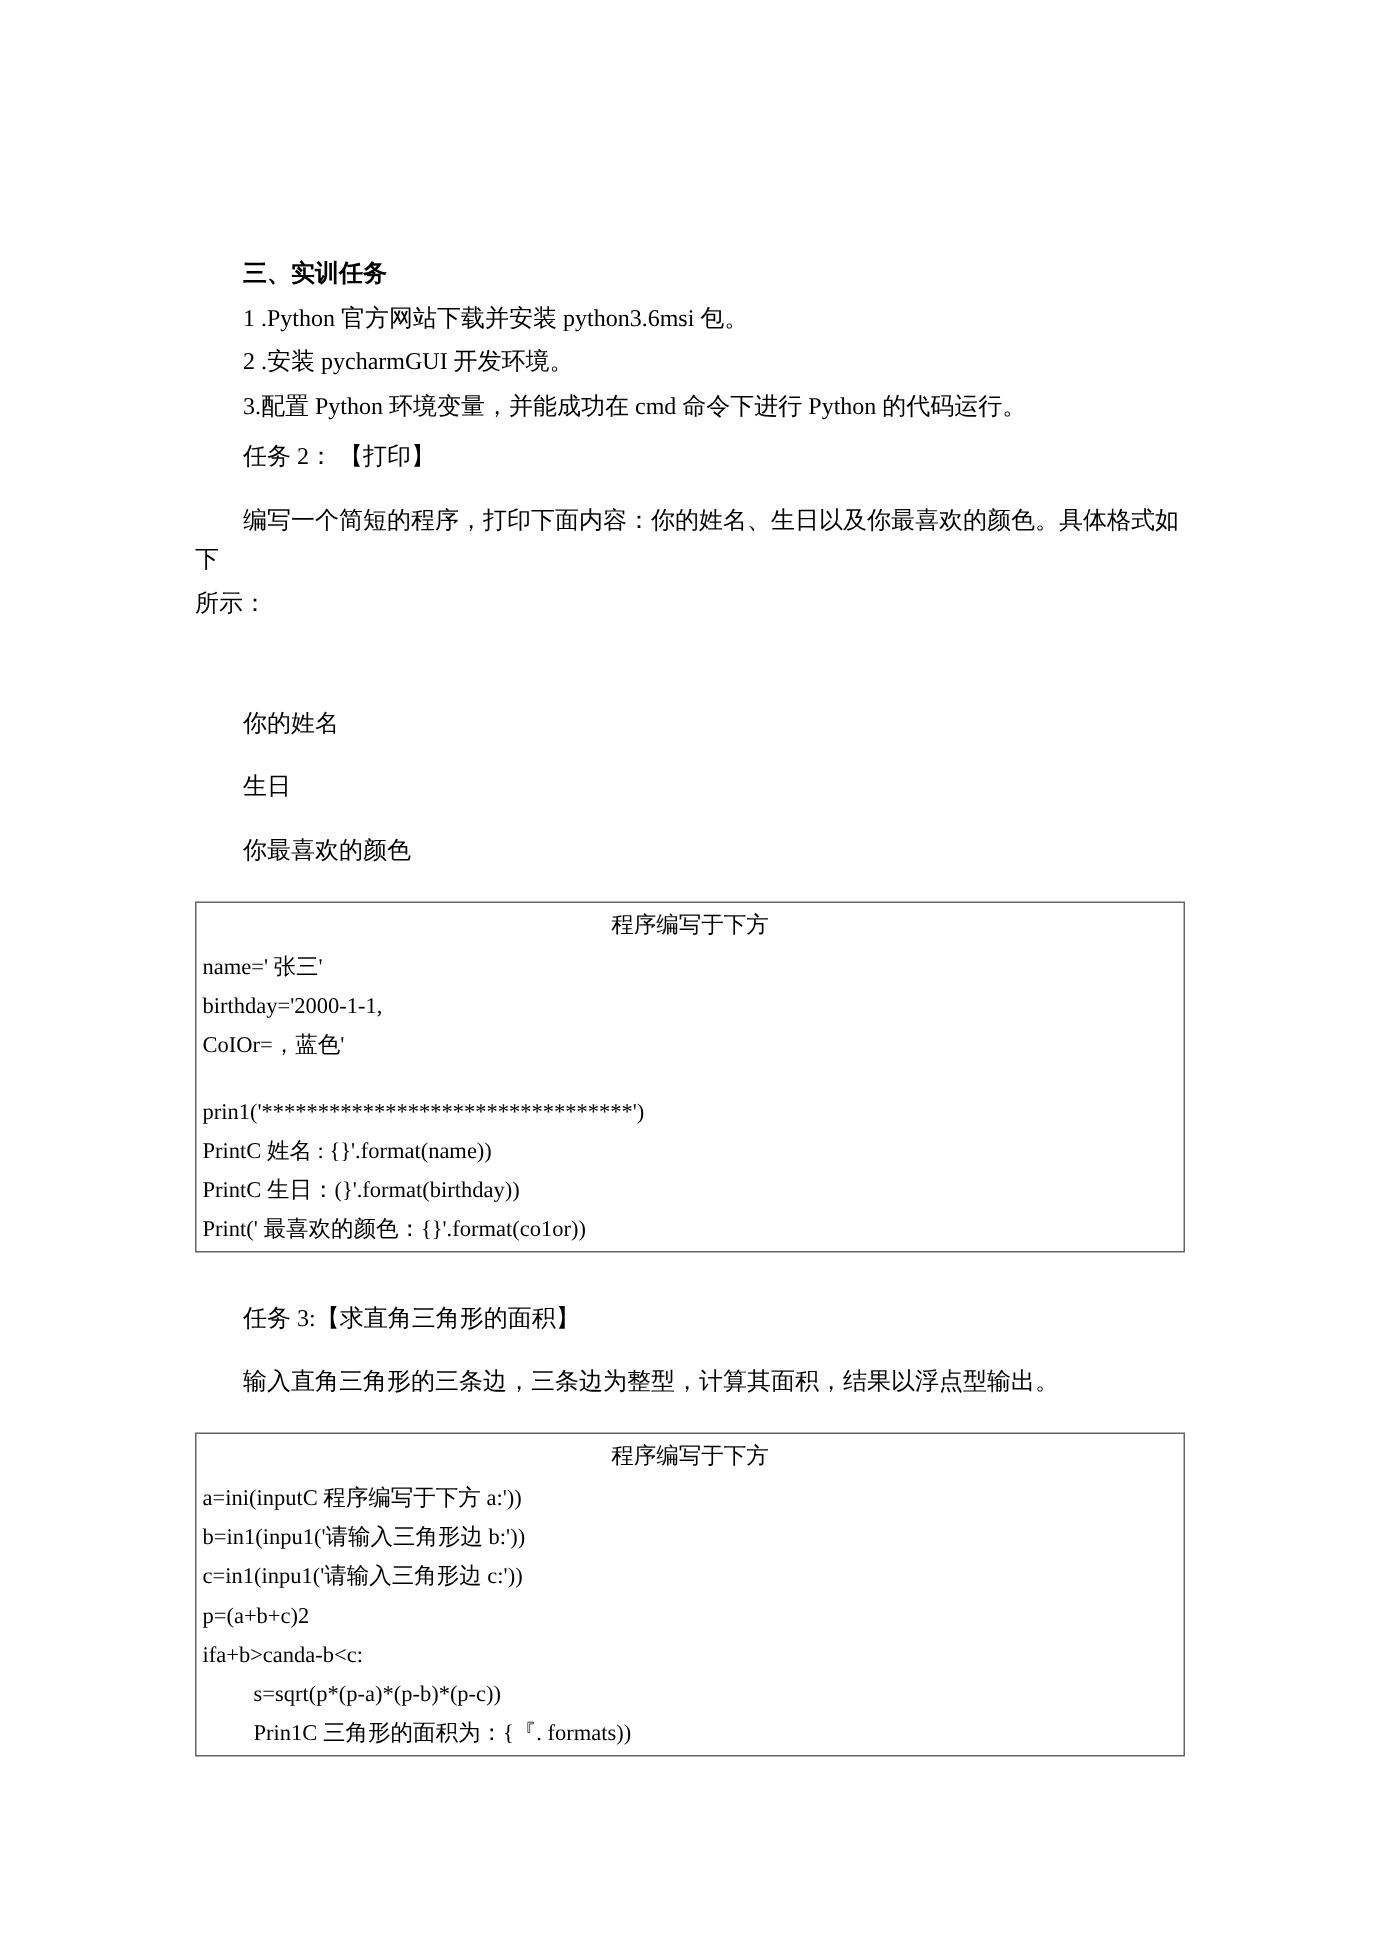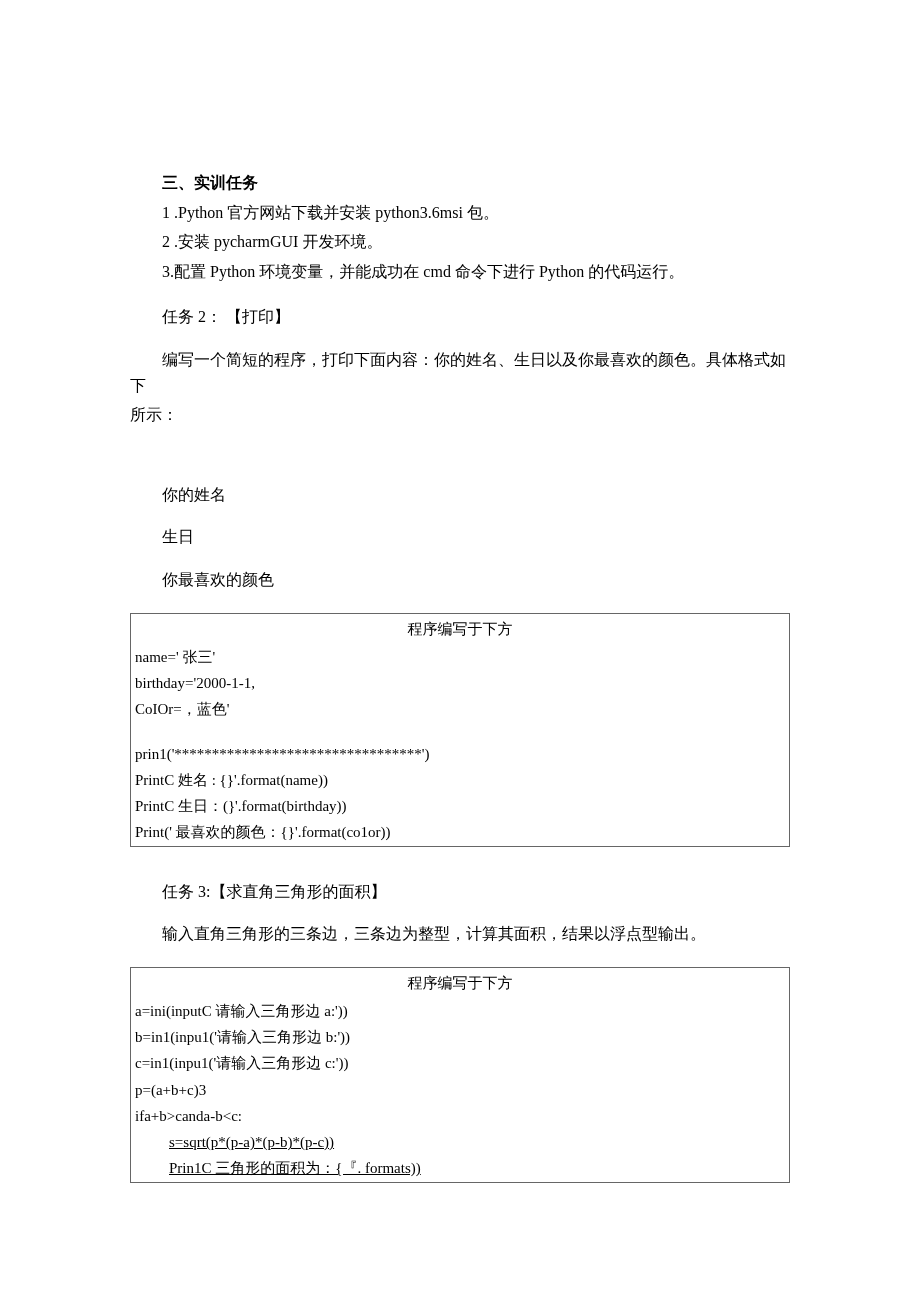--- a/index.html
+++ b/index.html
@@ -17,21 +17,21 @@
       text-indent: 2em;
       margin-bottom: 4px;
       font-weight: bold;
     }
     .list-item {
       text-indent: 2em;
       margin-bottom: 4px;
     }
     .task-title {
       text-indent: 2em;
-      margin-top: 20px;
+      margin-top: 8px;
       margin-bottom: 4px;
     }
     .paragraph {
       text-indent: 2em;
       margin-bottom: 4px;
       margin-top: 17px;
     }
     .no-indent {
       margin-bottom: 19px;
     }
@@ -46,21 +46,20 @@
     .code-header {
       text-align: center;
       padding: 2px 0;
     }
     .code-line {
       padding: 0 4px;
       font-family: "SimSun", "宋体", serif;
     }
     .code-indent {
       padding-left: 38px;
-      text-decoration: underline;
     }
     .code-gap { height: 18px; }
   </style>
 </head>
 <body>
 
 <div class="section-title">三、实训任务</div>
 
 <div class="list-item">1  .Python 官方网站下载并安装 python3.6msi 包。</div>
 <div class="list-item">2   .安装 pycharmGUI 开发环境。</div>
@@ -86,20 +85,20 @@
   <div class="code-line">PrintC 姓名 : {}'.format(name))</div>
   <div class="code-line">PrintC 生日：(}'.format(birthday))</div>
   <div class="code-line">Print(' 最喜欢的颜色：{}'.format(co1or))</div>
 </div>
 
 <div class="task-title">任务 3:【求直角三角形的面积】</div>
 <div class="paragraph">输入直角三角形的三条边，三条边为整型，计算其面积，结果以浮点型输出。</div>
 
 <div class="code-box">
   <div class="code-header">程序编写于下方</div>
-  <div class="code-line">a=ini(inputC 请输入三角形边 a:'))</div>
+  <div class="code-line">a=ini(inputC 程序编写于下方 a:'))</div>
   <div class="code-line">b=in1(inpu1('请输入三角形边 b:'))</div>
   <div class="code-line">c=in1(inpu1('请输入三角形边 c:'))</div>
-  <div class="code-line">p=(a+b+c)3</div>
+  <div class="code-line">p=(a+b+c)2</div>
   <div class="code-line">ifa+b&gt;canda-b&lt;c:</div>
   <div class="code-line code-indent">s=sqrt(p*(p-a)*(p-b)*(p-c))</div>
   <div class="code-line code-indent">Prin1C 三角形的面积为：{『. formats))</div>
 </div>
 
 </body></html>

